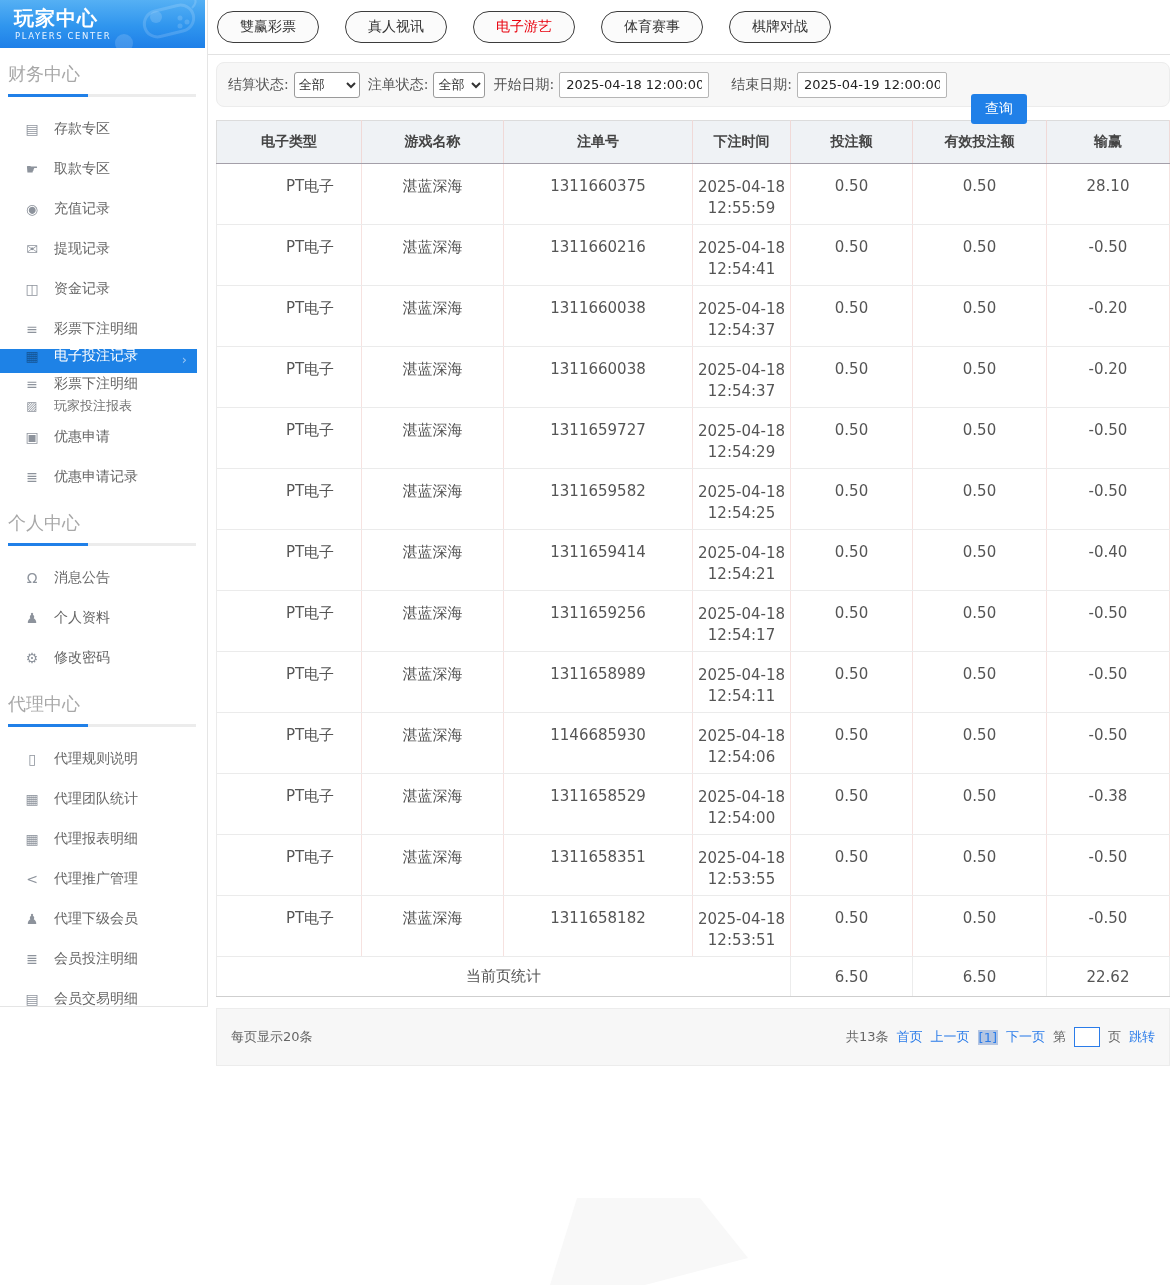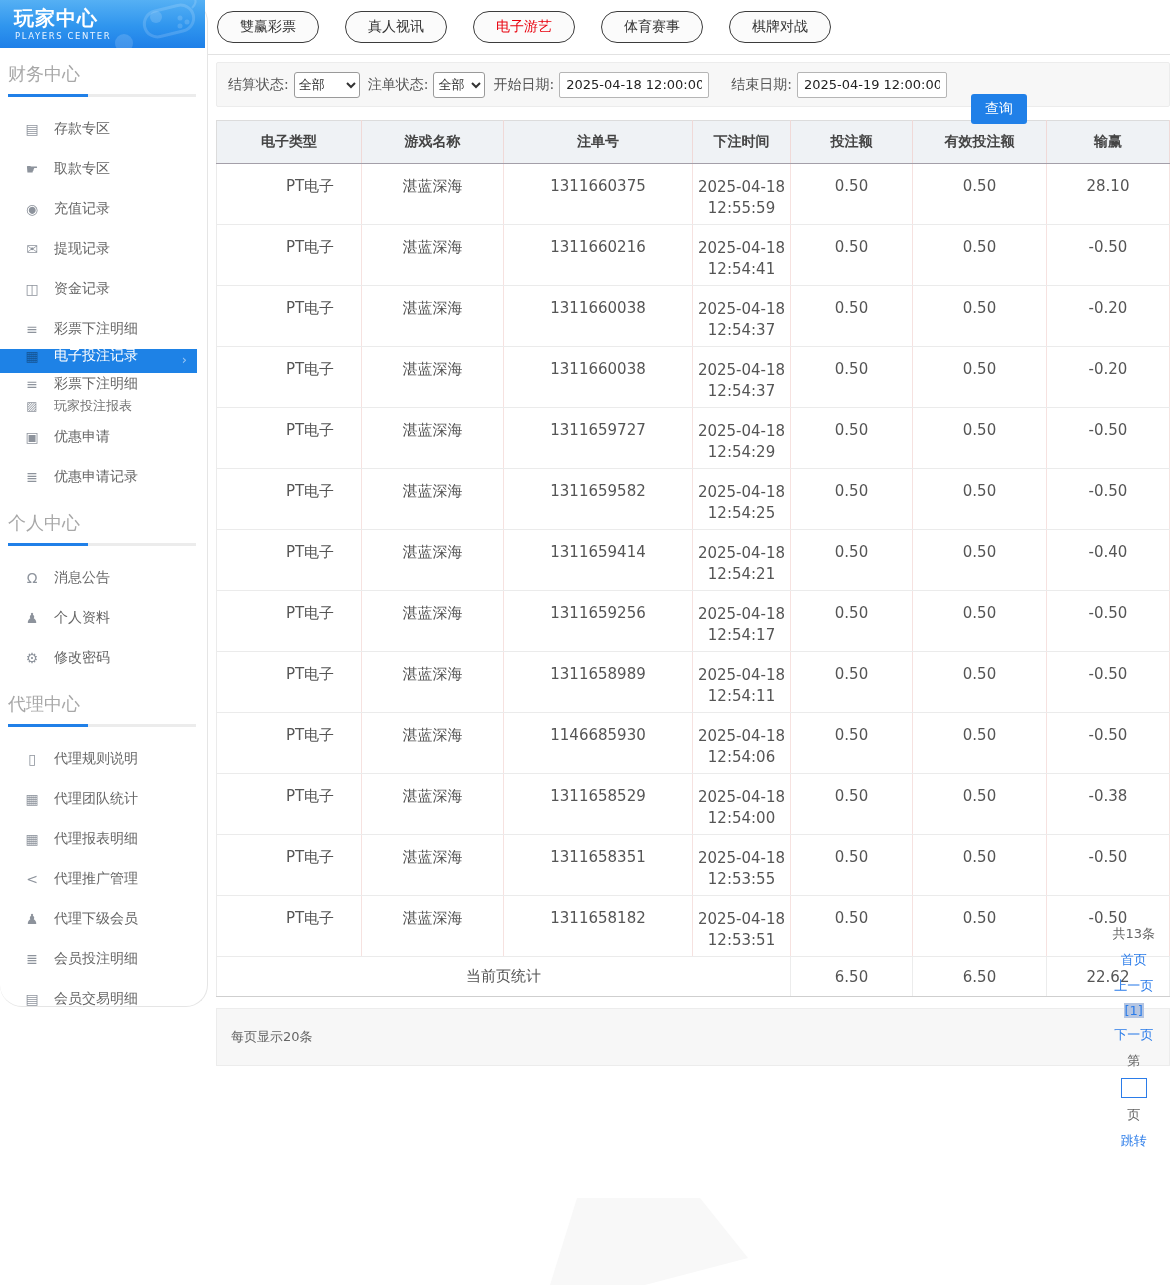--- a/index.html
+++ b/index.html
@@ -6,21 +6,21 @@
   html,body { width:1170px; height:1285px; }
   body {
     position: relative; overflow: hidden; background:#fff;
     font-family: "DejaVu Sans", sans-serif; color:#555;
   }
   
   .watermark { position:absolute; left:0; top:0; width:1170px; height:1285px; pointer-events:none; }
 
   
   aside.sidebar { position:absolute; left:0; top:0; width:208px; height:1007px;
-    background:#fff; border-right:1px solid #e5e5e5; border-bottom:1px solid #e5e5e5; z-index:2;border-radius:22px; }
+    background:#fff; border-right:1px solid #e5e5e5; border-bottom:1px solid #e5e5e5; z-index:2; }
   .logo { position:relative; width:205px; height:48px; overflow:hidden;
     background:linear-gradient(180deg,#55b0f4 0%,#2f95ee 55%,#1e7fe8 100%); }
   .logo-title { position:absolute; left:14px; top:5px; font-size:20px; font-weight:bold; color:#fff; letter-spacing:1px; }
   .logo-sub { position:absolute; left:15px; top:31px; font-size:8.5px; color:#eaf4ff; letter-spacing:1.6px; }
   .pad { position:absolute; right:2px; top:0; opacity:.55; }
 
   .section-head { font-size:18px; color:#a8a8a8; padding:14px 0 8px 8px; }
   .section-line { position:relative; height:3px; background:#ececec; margin:0 11px 12px 8px; }
   .section-line::before { content:""; position:absolute; left:0; top:0; width:80px; height:3px; background:#2080e8; }
 
@@ -38,21 +38,21 @@
 
   
   main { position:absolute; left:208px; top:0; width:962px; height:1285px; }
   .tabbar { height:55px; border-bottom:1px solid #e2e2e2; display:flex; align-items:center;
     gap:26px; padding-left:9px; background:#fff; }
   .pill { height:32px; padding:0 22px; border:1px solid #3c3c3c; border-radius:16px;
     background:#fbfbfb; font-size:14px; color:#333; cursor:pointer; font-family:inherit; }
   .pill.active { color:#e8000d; }
 
   .filterbar { margin:7px 0 0 8px; width:954px; height:45px; background:#f7f7f7;
-    border:1px solid #ececec; border-radius:2px; display:flex; align-items:center;
+    border:1px solid #ececec; border-radius:8px; display:flex; align-items:center;
     padding:0 11px; font-size:14px; color:#555; }
   .flabel { margin-right:5px; white-space:nowrap; }
   .sel { height:26px; border:1px solid #9a9a9a; border-radius:3px; background:#fff;
     font-size:13px; color:#333; margin-right:8px; font-family:inherit; }
   .sel-wide { width:66px; }
   .sel-narrow { width:52px; }
   .dateinput { height:26px; width:150px; border:1px solid #b5b5b5; border-radius:2px;
     font-size:13px; color:#222; padding:0 6px; margin-right:22px; font-family:inherit; }
   .querybtn { height:30px; padding:0 14px; margin-left:2px; background:#2080e8; color:#fff;
     border:none; border-radius:3px; font-size:14px; cursor:pointer; font-family:inherit;margin-top:48px; }
@@ -65,21 +65,21 @@
     font-size:15px; color:#555; text-align:center; vertical-align:top; padding:13px 2px 5px 2px; height:60px; }
   .records td:first-child { border-left:1px solid #ebebeb;padding-left:44px; }
   .records td .tline { line-height:21px; }
   .records tr.stats td { height:40px; padding:10px 2px; vertical-align:middle;
     border-right:1px solid #ececec; border-bottom:1px solid #e3e3e3; }
   .records tr.stats:last-child td { border-bottom:1px solid #cfcfcf; }
 
   .pager { margin:11px 0 0 8px; width:954px; height:58px; background:#f7f7f7;
     border:1px solid #ececec; display:flex; align-items:center; justify-content:space-between;
     padding:16px 14px; font-size:13px; color:#666; }
-  .pager-right { display:flex; align-items:center; gap:8px;flex-direction:column; }
+  .pager-right { display:flex; align-items:center; gap:8px; }
   .plink { color:#2b7ce9; cursor:pointer; text-decoration:none; }
   .pcurrent { color:#2b7ce9; background:#b4c5e2; padding:0 1px; cursor:pointer; }
   .jumpinput { width:26px; height:20px; border:1px solid #2b7ce9; background:#fff; font-family:inherit; }
 </style>
 </head>
 <body>
 
 <svg class="watermark" width="1170" height="1285">
   <polygon points="577,1198 700,1198 748,1258 645,1285 550,1285" fill="#f8f8f8"></polygon>
 </svg>

